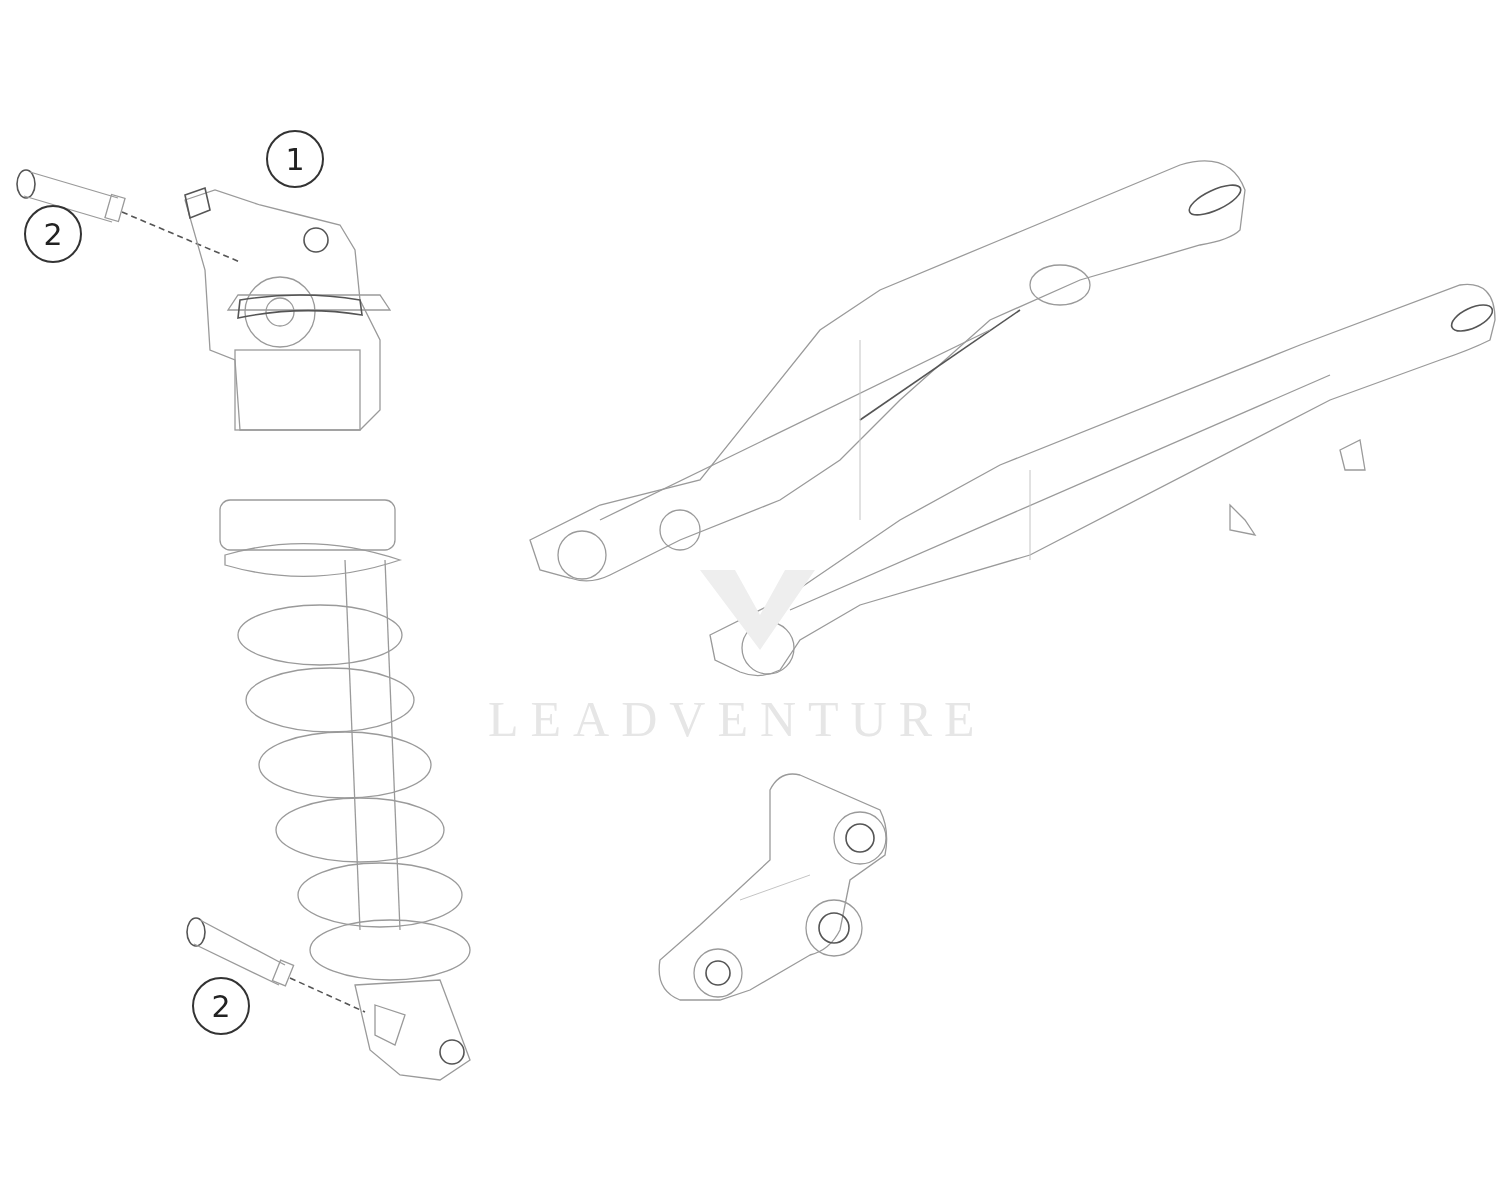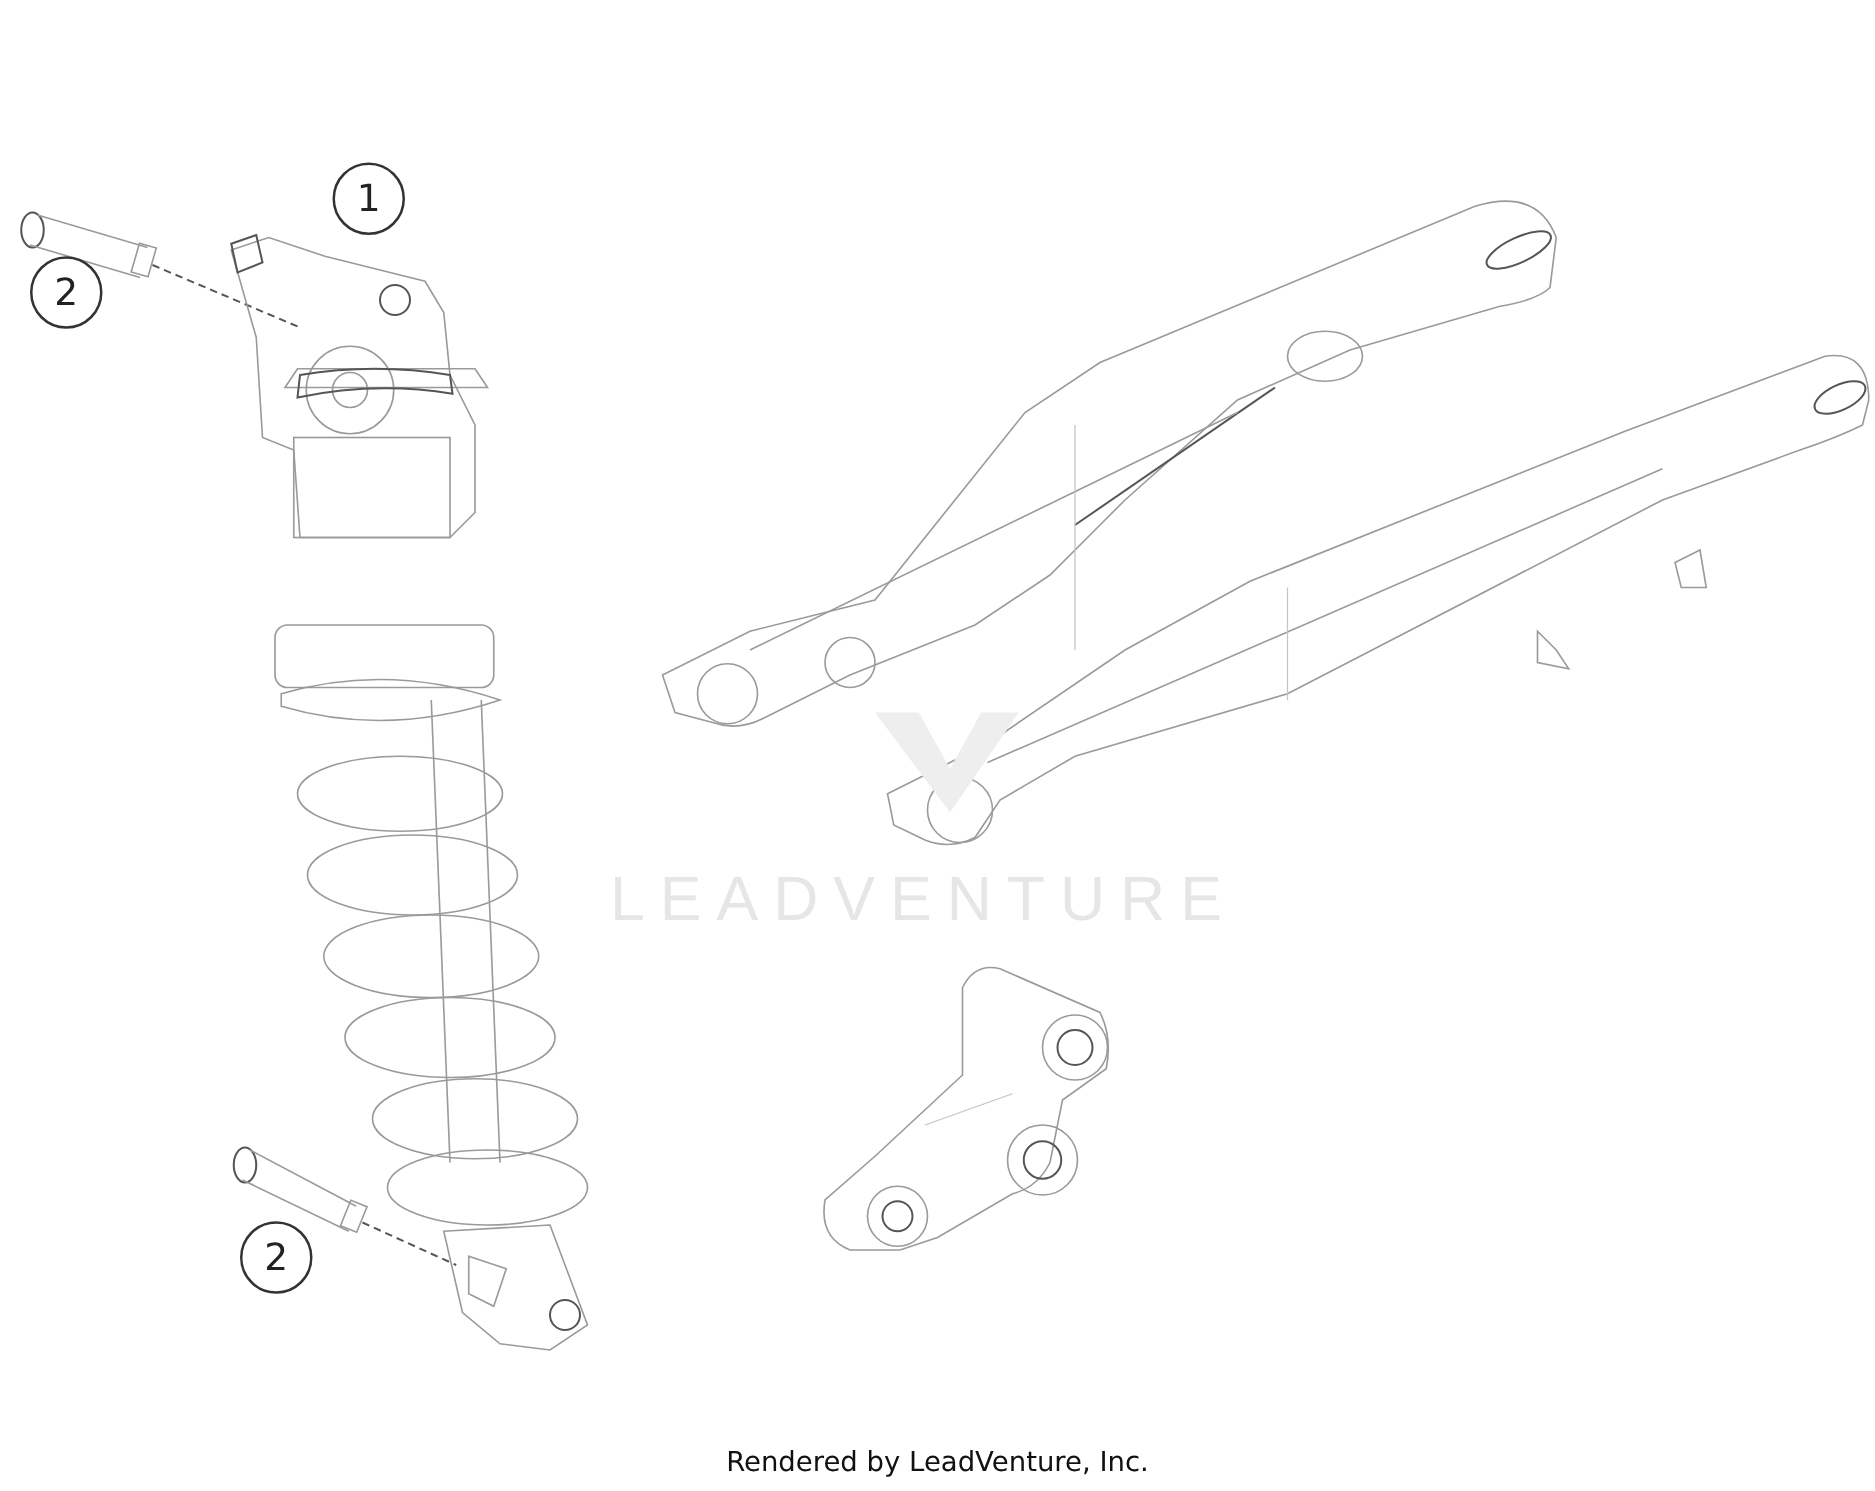--- a/index.html
+++ b/index.html
@@ -5,21 +5,21 @@
     html, body { margin: 0; padding: 0; background: #ffffff; }
     body { width: 1500px; height: 1193px; position: relative; overflow: hidden;
            font-family: "DejaVu Sans", sans-serif; }
     .diagram { position: absolute; left: 0; top: 0; width: 1500px; height: 1193px; }
     .callout { position: absolute; width: 58px; height: 58px; border: 2px solid #333;
                border-radius: 50%; box-sizing: border-box; display: flex;
                align-items: center; justify-content: center;
                font-family: "DejaVu Sans", sans-serif; font-size: 30px; color: #222;
                background: transparent; cursor: pointer; }
     .watermark { position: absolute; left: 488px; top: 690px; width: 525px;
-                 font-family: Liberation Sans, sans-serif; font-size: 50px;
+                 font-family: Liberation Serif, serif; font-size: 50px;
                  letter-spacing: 12px; color: #e6e6e6; white-space: nowrap; }
     .footer { position: absolute; left: 0; width: 1500px; top: 1158px; text-align: center;
               font-family: "DejaVu Sans", sans-serif; font-size: 22px; color: #111; }
     svg .ln { fill: none; stroke: #9a9a9a; stroke-width: 1.3; }
     svg .lnd { fill: none; stroke: #555; stroke-width: 1.6; }
     svg .lnl { fill: none; stroke: #c4c4c4; stroke-width: 1; }
   </style>
 </head>
 <body>
 
@@ -105,14 +105,13 @@
       <span>1</span>
     </div>
   <div class="callout" style="left:24px; top:205px;">
       <span>2</span>
     </div>
   <div class="callout" style="left:192px; top:977px;">
       <span>2</span>
     </div>
 
   <div class="watermark">LEADVENTURE</div>
-  <div class="footer">Rendered by LeadVenture, Inc.</div>
 </div>
 
 </body></html>

